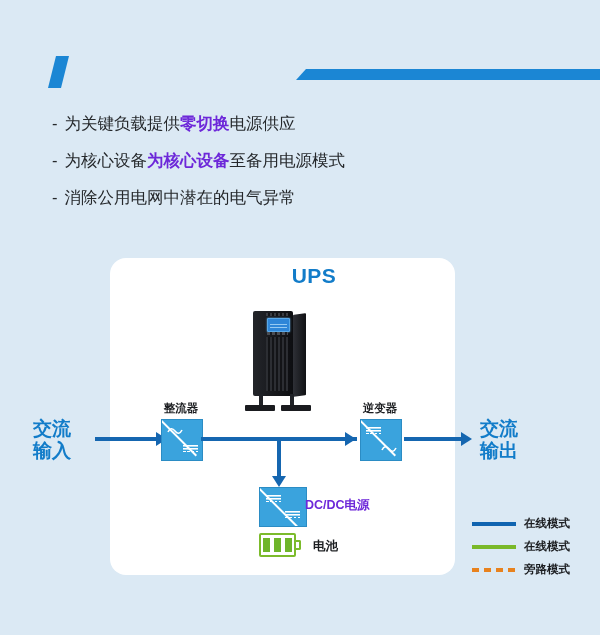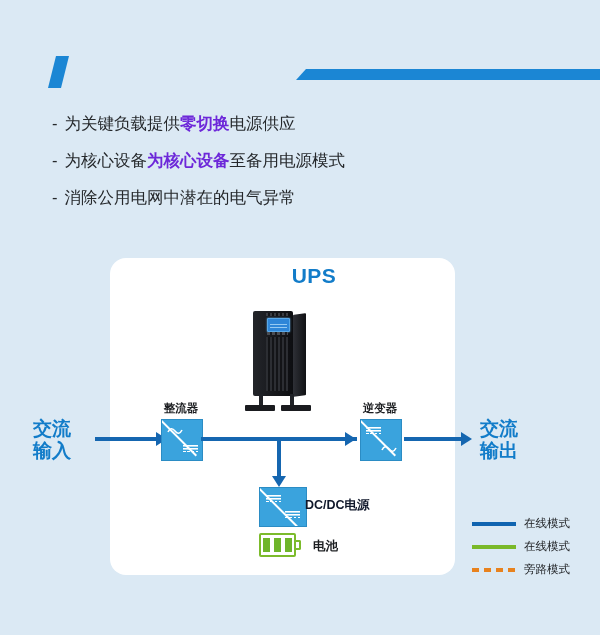--- a/index.html
+++ b/index.html
@@ -142,21 +142,21 @@
 
   
   .io-label{
     position:absolute;font-size:19px;font-weight:bold;color:#127cc9;
     line-height:1.18;white-space:nowrap;
   }
 
   
   #dcdc-label{
     position:absolute;left:305px;top:497px;font-size:12.5px;
-    font-weight:bold;color:#0f172a;white-space:nowrap;
+    font-weight:bold;color:#6d28d9;white-space:nowrap;
   }
   #battery-icon{
     position:absolute;left:259px;top:533px;width:44px;height:24px;
   }
   .bat-shell{
     position:absolute;left:0;top:0;width:37px;height:24px;
     border:2.5px solid #7cbb2b;border-radius:2px;box-sizing:border-box;
     display:flex;align-items:center;justify-content:space-around;
   }
   .bat-cell{width:7.5px;height:14px;background:#6fb52a;}
@@ -167,21 +167,21 @@
   }
   #battery-label{
     position:absolute;left:313px;top:538px;font-size:12.5px;
     font-weight:bold;color:#1b1d20;white-space:nowrap;
   }
 
   
   #legend{position:absolute;left:472px;top:516px;}
   .legend-row{display:flex;align-items:center;margin-bottom:8px;}
   .legend-swatch{width:44px;height:4px;margin-right:8px;}
-  .legend-text{font-size:11.5px;font-weight:normal;color:#1b1d20;white-space:nowrap;}
+  .legend-text{font-size:11.5px;font-weight:bold;color:#1b1d20;white-space:nowrap;}
 </style>
 </head>
 <body>
 
 <div id="header-accent-slash"></div>
 <div id="header-rule"></div>
 
 <div id="bullet-list">
   <div class="bullet-row">
     <span class="bullet-dash">-</span>

